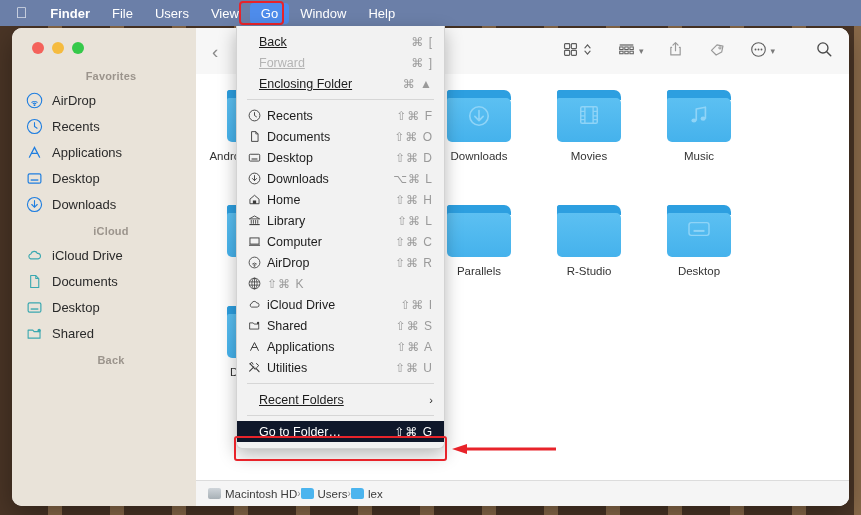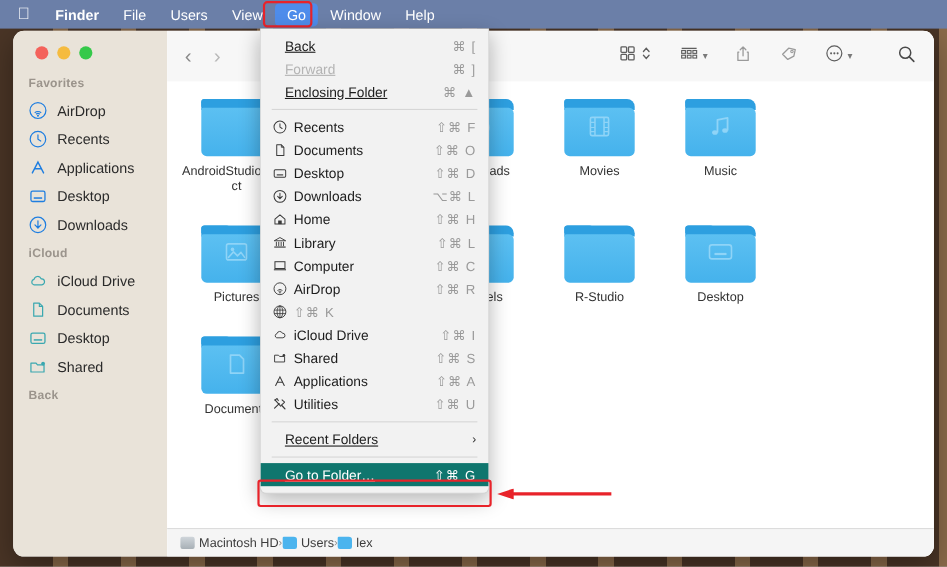--- a/index.html
+++ b/index.html
@@ -47,24 +47,25 @@
     width: 837px; height: 478px;
     border-radius: 10px;
     overflow: hidden;
     box-shadow: 0 8px 28px rgba(0,0,0,0.35);
     display: flex;
     background: #ffffff;
   }
 
   
   .sidebar {
-    width: 140px; height: 100%;
+    width: 184px; height: 100%;
     background: #e9e3d9;
     padding-top: 34px;
     flex-shrink: 0;
+    text-align: center;
   }
   .sb-group-title {
     font-size: 11px; color: #9b948c; font-weight: bold;
     padding: 8px 0 5px 14px; letter-spacing: 0.2px;
   }
   .sb-item {
     display: flex; align-items: center;
     height: 26px; padding-left: 14px; gap: 9px;
     font-size: 13px; color: #2a2a2a;
   }
@@ -176,21 +177,21 @@
     border: 1px solid #d3d3d3;
     border-top: none;
   }
   .mi {
     display: flex; align-items: center;
     height: 21px; padding: 0 11px 0 11px;
     font-size: 12.5px; color: #1d1d1d;
     position: relative;
   }
   .mi.disabled { color: #b4b4b4; }
-  .mi.selected { background: #0f766e; color: #ffffff; }
+  .mi.selected { background: #0f172a; color: #ffffff; }
   .mi-icon {
     width: 19px; flex-shrink: 0; display: flex;
     align-items: center; justify-content: flex-start;
     color: #3a3a3a;
   }
   .mi-icon svg { display: block; }
   .mi-label { flex: 1; white-space: nowrap; }
   .mi-indent { padding-left: 11px; text-decoration: underline; }
   .mi-short {
     font-size: 12px; color: #9a9a9a;

